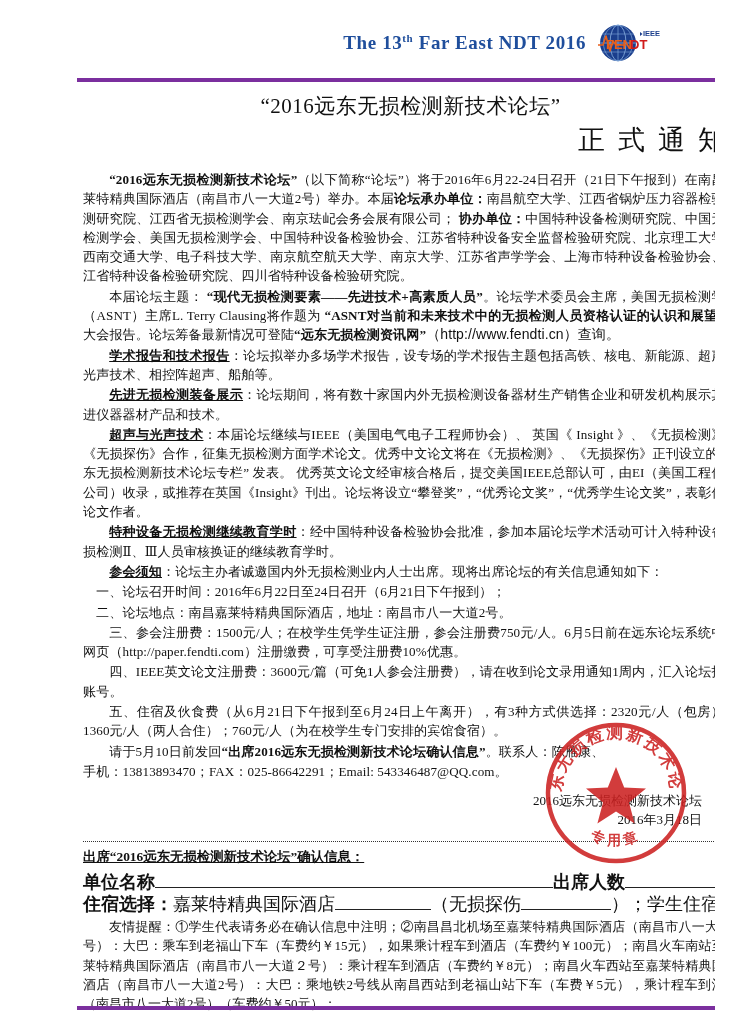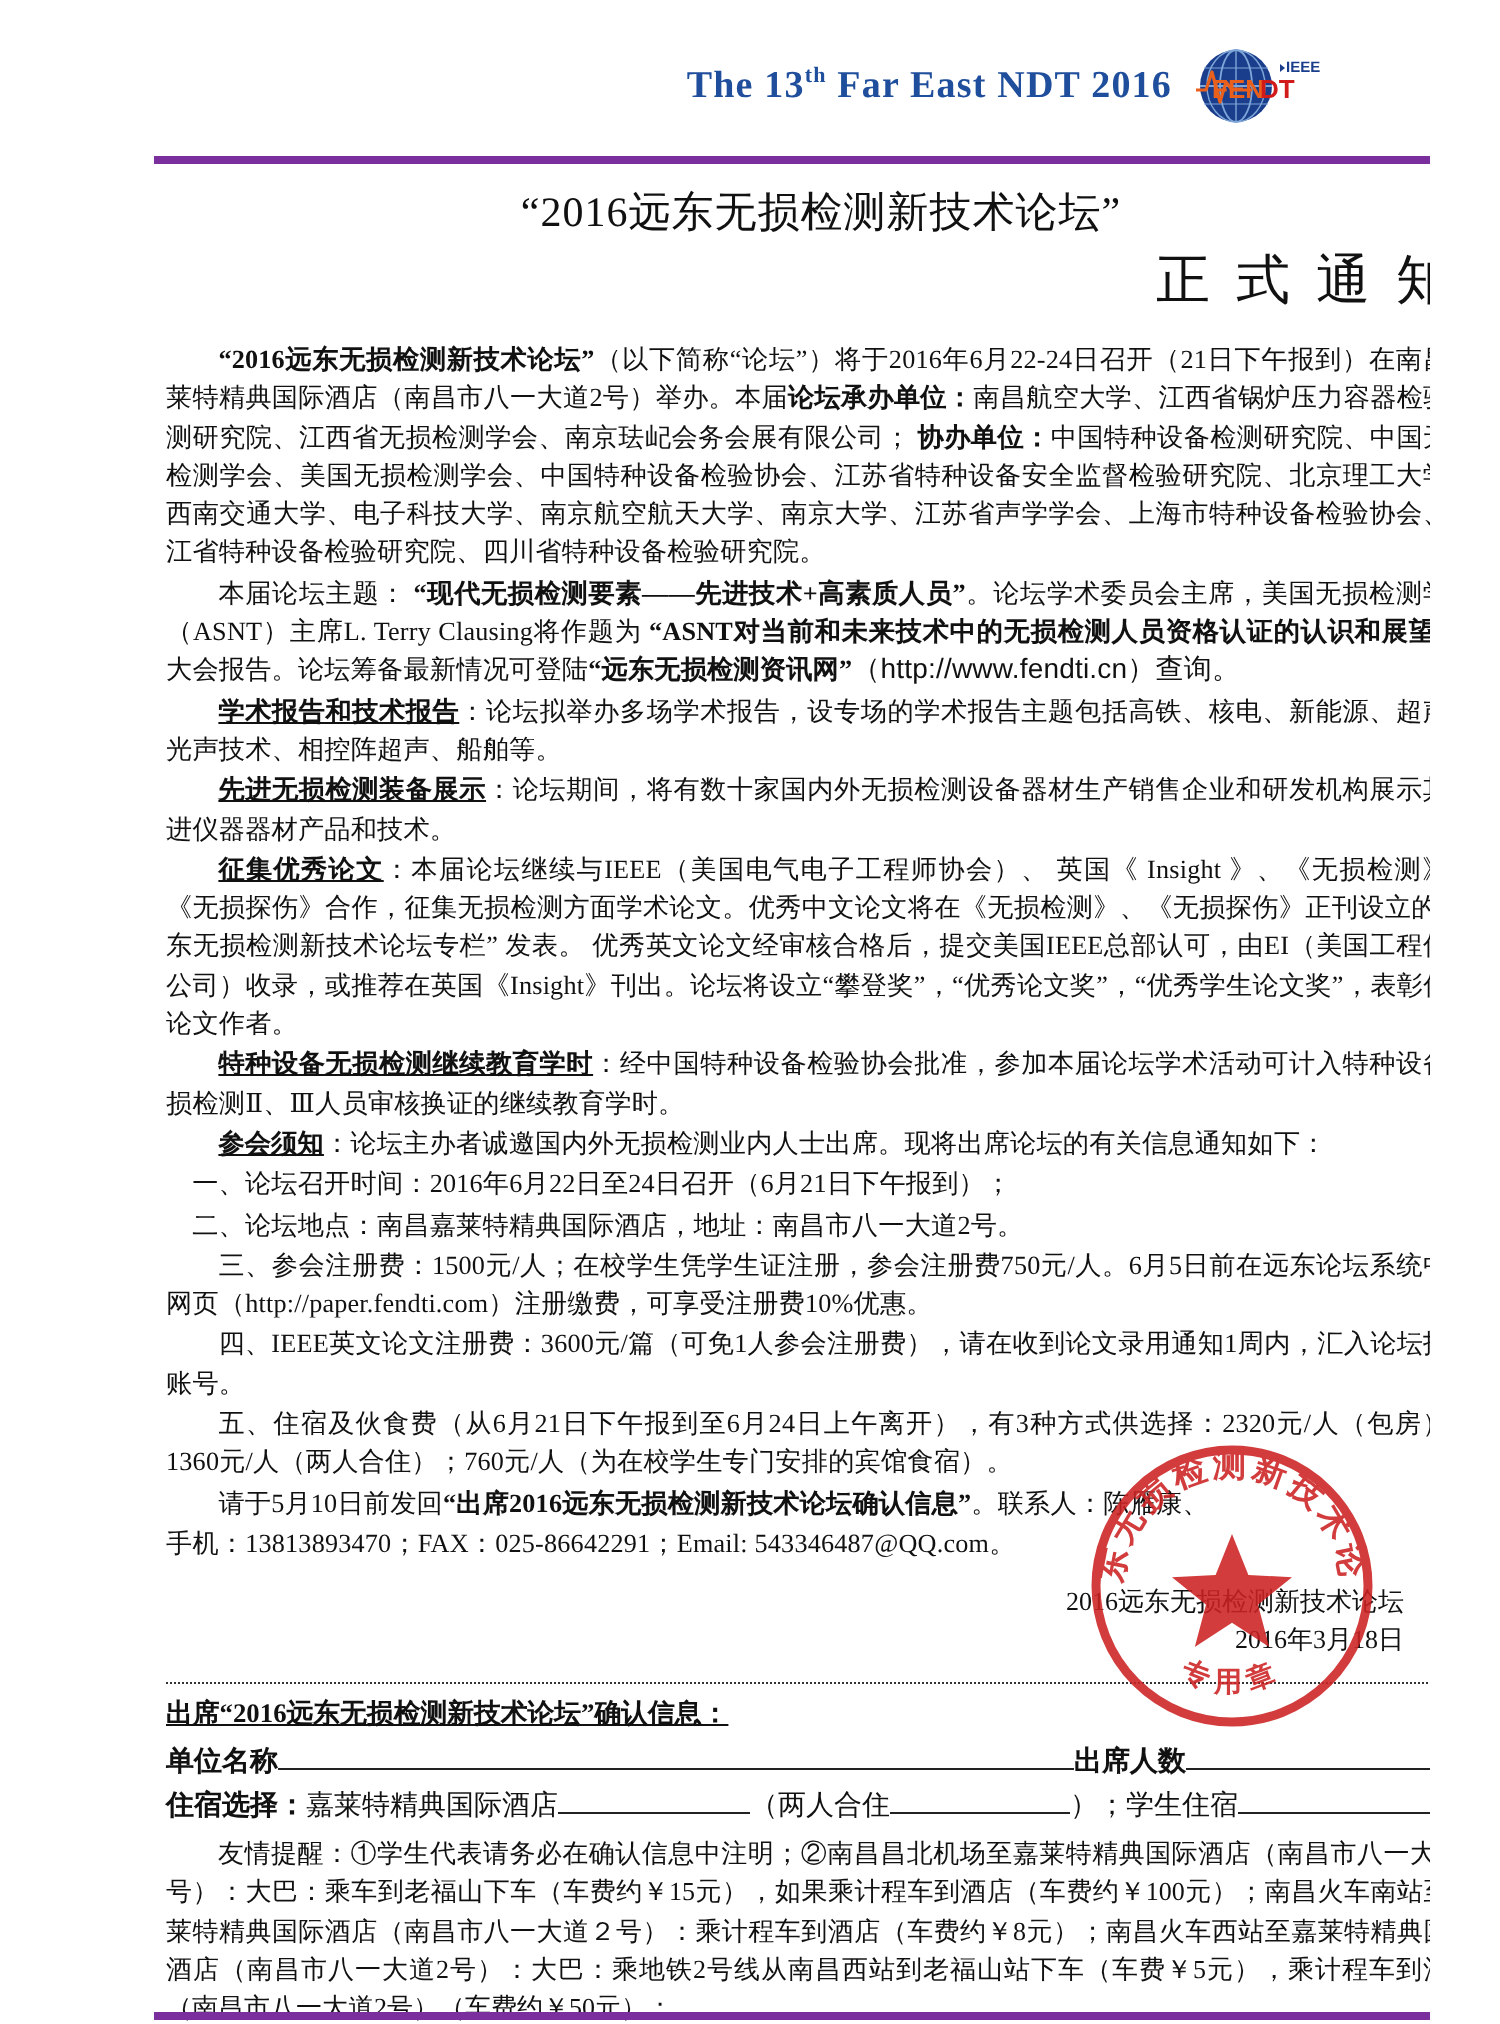--- a/index.html
+++ b/index.html
@@ -152,21 +152,21 @@
   }
 
   
   .form-title {
     font-size: 13.4px;
     font-weight: bold;
     text-decoration: underline;
     margin: 0 0 5px 0;
   }
   .form-row {
-    font-size: 14px;
+    font-size: 18px;
     line-height: 22px;
     margin: 0;
     white-space: nowrap;
     font-weight: bold;
   }
   .blank {
     display: inline-block;
     border-bottom: 1px solid #222;
     height: 13px;
     vertical-align: baseline;
@@ -214,21 +214,21 @@
     <div class="doc-subtitle">正式通知</div>
 
     <p class="para indent"><b>“2016远东无损检测新技术论坛”</b><span>（以下简称“论坛”）将于2016年6月22-24日召开（21日下午报到）在南昌嘉莱特精典国际酒店（南昌市八一大道2号）举办。本届</span><b>论坛承办单位：</b><span>南昌航空大学、江西省锅炉压力容器检验检测研究院、江西省无损检测学会、南京珐屺会务会展有限公司；</span> <b>协办单位：</b><span>中国特种设备检测研究院、中国无损检测学会、美国无损检测学会、中国特种设备检验协会、江苏省特种设备安全监督检验研究院、北京理工大学、西南交通大学、电子科技大学、南京航空航天大学、南京大学、江苏省声学学会、上海市特种设备检验协会、浙江省特种设备检验研究院、四川省特种设备检验研究院。</span></p>
 
     <p class="para indent"><span>本届论坛主题：</span> <b>“现代无损检测要素——先进技术+高素质人员”</b><span>。论坛学术委员会主席，美国无损检测学会（ASNT）主席L. Terry Clausing将作题为</span> <b>“ASNT对当前和未来技术中的无损检测人员资格认证的认识和展望”</b><span>的大会报告。论坛筹备最新情况可登陆</span><b>“远东无损检测资讯网”</b><span class="lat">（http://www.fendti.cn）查询。</span></p>
 
     <p class="para indent"><span class="u">学术报告和技术报告</span><span>：论坛拟举办多场学术报告，设专场的学术报告主题包括高铁、核电、新能源、超声与光声技术、相控阵超声、船舶等。</span></p>
 
     <p class="para indent"><span class="u">先进无损检测装备展示</span><span>：论坛期间，将有数十家国内外无损检测设备器材生产销售企业和研发机构展示其先进仪器器材产品和技术。</span></p>
 
-    <p class="para indent"><span class="u">征集优秀论文</span><span>：本届论坛继续与IEEE（美国电气电子工程师协会）、 英国《 Insight 》、《无损检测》、《无损探伤》合作，征集无损检测方面学术论文。优秀中文论文将在《无损检测》、《无损探伤》正刊设立的“远东无损检测新技术论坛专栏” 发表。 优秀英文论文经审核合格后，提交美国IEEE总部认可，由EI（美国工程信息公司）收录，或推荐在英国《Insight》刊出。论坛将设立“攀登奖”，“优秀论文奖”，“优秀学生论文奖”，表彰优秀论文作者。</span></p>
+    <p class="para indent"><span class="u">超声与光声技术</span><span>：本届论坛继续与IEEE（美国电气电子工程师协会）、 英国《 Insight 》、《无损检测》、《无损探伤》合作，征集无损检测方面学术论文。优秀中文论文将在《无损检测》、《无损探伤》正刊设立的“远东无损检测新技术论坛专栏” 发表。 优秀英文论文经审核合格后，提交美国IEEE总部认可，由EI（美国工程信息公司）收录，或推荐在英国《Insight》刊出。论坛将设立“攀登奖”，“优秀论文奖”，“优秀学生论文奖”，表彰优秀论文作者。</span></p>
 
     <p class="para indent"><span class="u">特种设备无损检测继续教育学时</span><span>：经中国特种设备检验协会批准，参加本届论坛学术活动可计入特种设备无损检测Ⅱ、Ⅲ人员审核换证的继续教育学时。</span></p>
 
     <p class="para indent"><span class="u">参会须知</span><span>：论坛主办者诚邀国内外无损检测业内人士出席。现将出席论坛的有关信息通知如下：</span></p>
 
     <p class="para indent1">一、论坛召开时间：2016年6月22日至24日召开（6月21日下午报到）；</p>
     <p class="para indent1">二、论坛地点：南昌嘉莱特精典国际酒店，地址：南昌市八一大道2号。</p>
     <p class="para indent">三、参会注册费：1500元/人；在校学生凭学生证注册，参会注册费750元/人。6月5日前在远东论坛系统中心网页（http://paper.fendti.com）注册缴费，可享受注册费10%优惠。</p>
     <p class="para indent">四、IEEE英文论文注册费：3600元/篇（可免1人参会注册费），请在收到论文录用通知1周内，汇入论坛指定账号。</p>
     <p class="para indent">五、住宿及伙食费（从6月21日下午报到至6月24日上午离开），有3种方式供选择：2320元/人（包房）；1360元/人（两人合住）；760元/人（为在校学生专门安排的宾馆食宿）。</p>
@@ -241,21 +241,21 @@
       <div>2016年3月18日</div>
     </div>
 
     <hr class="dotted">
 
     <div class="form-title">出席“2016远东无损检测新技术论坛”确认信息：</div>
 
     <p class="form-row"><span>单位名称</span><span class="blank" style="width:398px"></span><span>出席人数</span><span class="blank" style="width:140px"></span></p>
 
 
-    <p class="form-row"><span>住宿选择：</span><span class="lbl-normal">嘉莱特精典国际酒店</span><span class="blank" style="width:96px"></span><span class="lbl-normal">（两人合住</span><span class="blank" style="width:90px"></span><span class="lbl-normal">）；学生住宿</span><span class="blank" style="width:100px"></span></p>
+    <p class="form-row"><span>住宿选择：</span><span class="lbl-normal">嘉莱特精典国际酒店</span><span class="blank" style="width:96px"></span><span class="lbl-normal">（无损探伤</span><span class="blank" style="width:90px"></span><span class="lbl-normal">）；学生住宿</span><span class="blank" style="width:100px"></span></p>
 
     <p class="tips indent">友情提醒：①学生代表请务必在确认信息中注明；②南昌昌北机场至嘉莱特精典国际酒店（南昌市八一大道2号）：大巴：乘车到老福山下车（车费约￥15元），如果乘计程车到酒店（车费约￥100元）；南昌火车南站至嘉莱特精典国际酒店（南昌市八一大道２号）：乘计程车到酒店（车费约￥8元）；南昌火车西站至嘉莱特精典国际酒店（南昌市八一大道2号）：大巴：乘地铁2号线从南昌西站到老福山站下车（车费￥5元），乘计程车到酒店（南昌市八一大道2号）（车费约￥50元）；</p>
   </div>
 
   <div class="seal">
     <svg width="152" height="152" viewBox="0 0 152 152">
       <defs>
         <path id="arcTop" d="M 21 76 A 55 55 0 0 1 131 76"></path>
         <path id="arcBot" d="M 33 104 A 50 50 0 0 0 119 104"></path>
       </defs>

